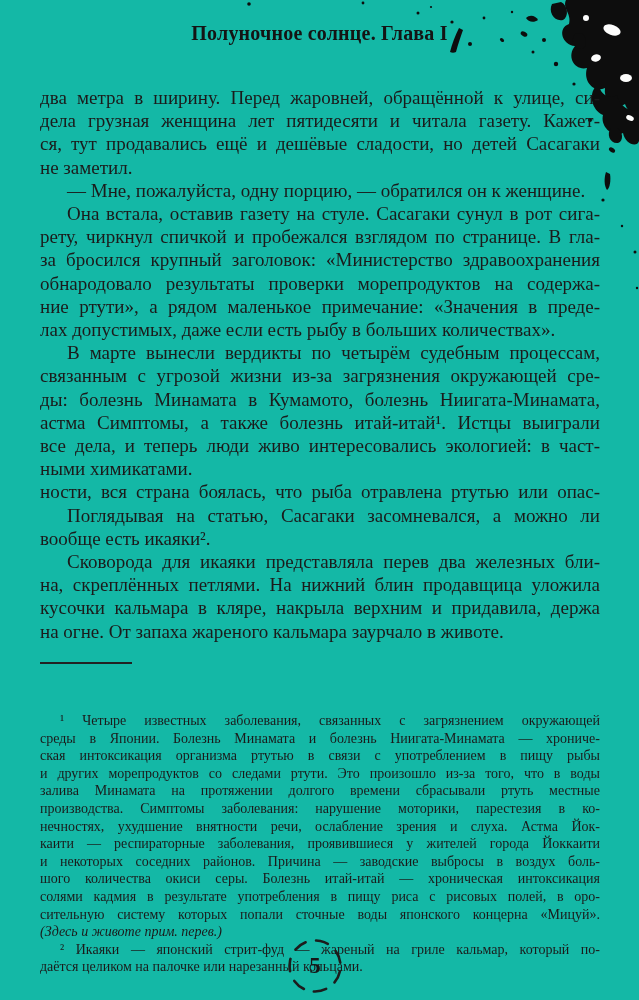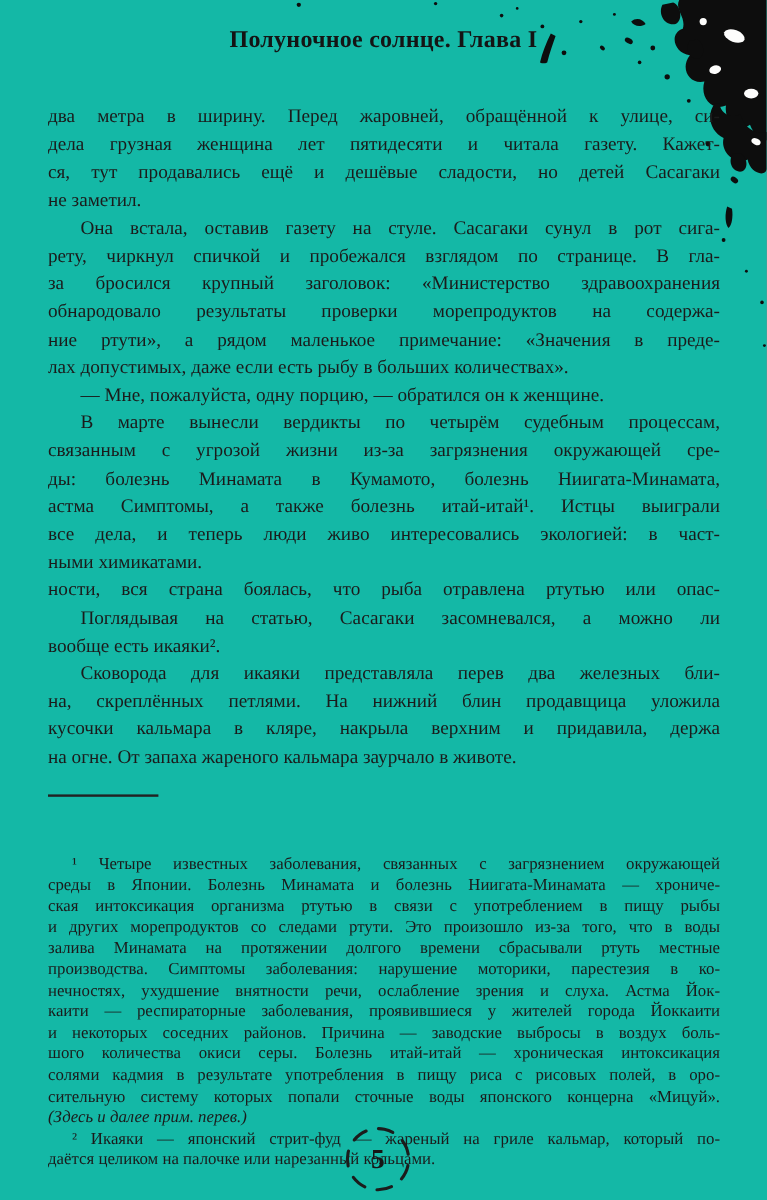--- a/index.html
+++ b/index.html
@@ -15,21 +15,21 @@
   }
   .header{
     position:absolute;top:22px;left:0;width:639px;
     text-align:center;
     font-size:20px;font-weight:bold;
     letter-spacing:.2px;
     color:#141414;
   }
   .body-text{
     position:absolute;top:86px;left:40px;width:560px;
-    font-size:16px;line-height:23.2px;
+    font-size:19px;line-height:23.2px;
   }
   .footnotes{
     position:absolute;top:672px;left:40px;width:560px;
     font-size:14px;line-height:17.6px;margin-top:40px;
   }
   .para{margin:0;}
   .line{
     text-align:justify;
     text-align-last:justify;
     white-space:normal;
@@ -112,29 +112,29 @@
   <div class="header">Полуночное солнце. Глава I</div>
 
   <div class="body-text" id="body-text">
       <div class="para">
         <div class="line">два метра в ширину. Перед жаровней, обращённой к улице, си-</div>
         <div class="line">дела грузная женщина лет пятидесяти и читала газету. Кажет-</div>
         <div class="line">ся, тут продавались ещё и дешёвые сладости, но детей Сасагаки</div>
         <div class="line last">не заметил.</div>
       </div>
       <div class="para">
+        <div class="line last indent">— Мне, пожалуйста, одну порцию, — обратился он к женщине.</div>
+      </div>
+      <div class="para">
         <div class="line indent">Она встала, оставив газету на стуле. Сасагаки сунул в рот сига-</div>
         <div class="line">рету, чиркнул спичкой и пробежался взглядом по странице. В гла-</div>
         <div class="line">за бросился крупный заголовок: «Министерство здравоохранения</div>
         <div class="line">обнародовало результаты проверки морепродуктов на содержа-</div>
         <div class="line">ние ртути», а рядом маленькое примечание: «Значения в преде-</div>
         <div class="line last">лах допустимых, даже если есть рыбу в больших количествах».</div>
-      </div>
-      <div class="para">
-        <div class="line last indent">— Мне, пожалуйста, одну порцию, — обратился он к женщине.</div>
       </div>
       <div class="para">
         <div class="line indent">В марте вынесли вердикты по четырём судебным процессам,</div>
         <div class="line">связанным с угрозой жизни из-за загрязнения окружающей сре-</div>
         <div class="line">ды: болезнь Минамата в Кумамото, болезнь Ниигата-Минамата,</div>
         <div class="line">астма Симптомы, а также болезнь итай-итай¹. Истцы выиграли</div>
         <div class="line">все дела, и теперь люди живо интересовались экологией: в част-</div>
         <div class="line last">ными химикатами.</div>
         <div class="line">ности, вся страна боялась, что рыба отравлена ртутью или опас-</div>
       </div>
@@ -159,21 +159,21 @@
         <div class="line">ская интоксикация организма ртутью в связи с употреблением в пищу рыбы</div>
         <div class="line">и других морепродуктов со следами ртути. Это произошло из-за того, что в воды</div>
         <div class="line">залива Минамата на протяжении долгого времени сбрасывали ртуть местные</div>
         <div class="line">производства. Симптомы заболевания: нарушение моторики, парестезия в ко-</div>
         <div class="line">нечностях, ухудшение внятности речи, ослабление зрения и слуха. Астма Йок-</div>
         <div class="line">каити — респираторные заболевания, проявившиеся у жителей города Йоккаити</div>
         <div class="line">и некоторых соседних районов. Причина — заводские выбросы в воздух боль-</div>
         <div class="line">шого количества окиси серы. Болезнь итай-итай — хроническая интоксикация</div>
         <div class="line">солями кадмия в результате употребления в пищу риса с рисовых полей, в оро-</div>
         <div class="line">сительную систему которых попали сточные воды японского концерна «Мицуй».</div>
-        <div class="line last it">(Здесь и далее прим. перев.)</div>
+        <div class="line last it">(Здесь и животе прим. перев.)</div>
       </div>
       <div class="para">
         <div class="line indent">² Икаяки — японский стрит-фуд — жареный на гриле кальмар, который по-</div>
         <div class="line last">даётся целиком на палочке или нарезанный кольцами.</div>
       </div>
     </div>
 
   <div class="pagenum-wrap">
     <svg width="58" height="58" viewBox="0 0 58 58" aria-hidden="true">
       <circle cx="29" cy="28" r="25.5" fill="none" stroke="#1c1c1c" stroke-width="2.6" stroke-dasharray="12.5 10.5" stroke-linecap="round" transform="rotate(12 29 28)"></circle>

